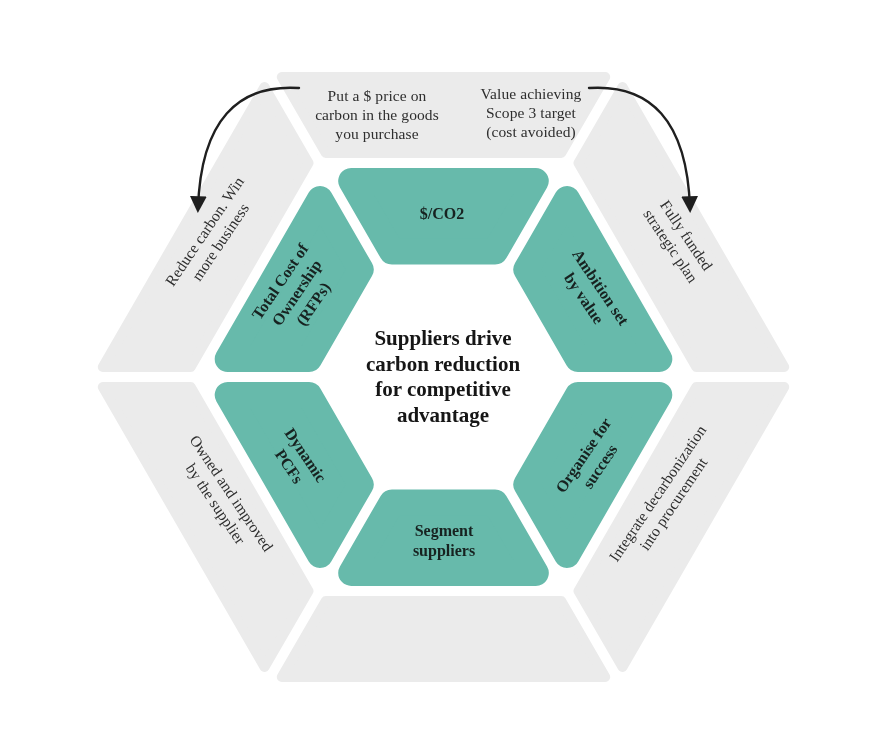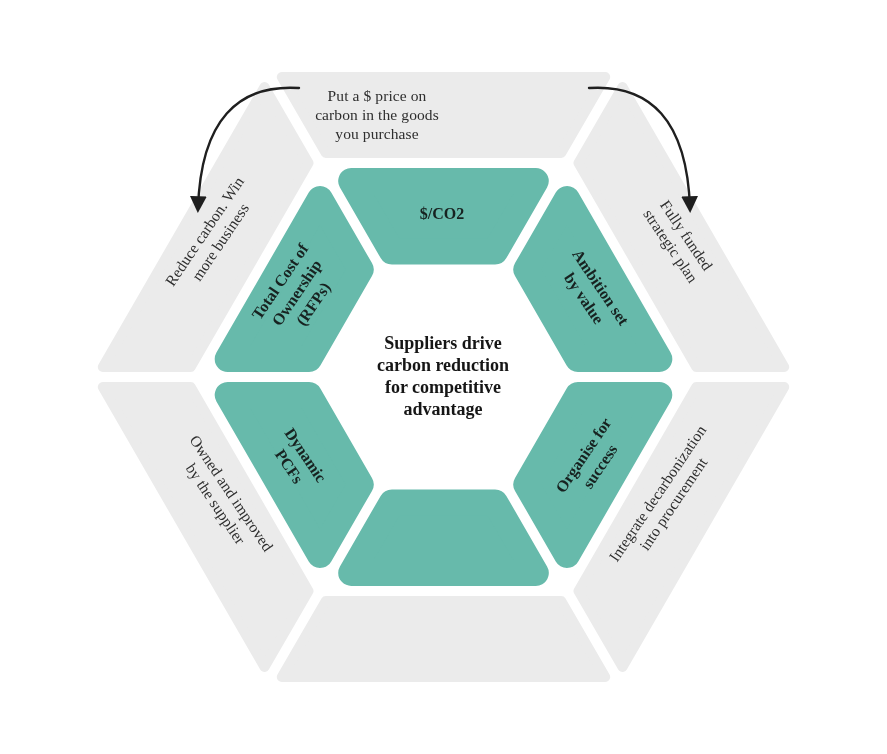--- a/index.html
+++ b/index.html
@@ -26,21 +26,21 @@
     line-height: 1.22;
     letter-spacing: 0.1px;
   }
   .lbl.teal {
     font-size: 16px;
     font-weight: 700;
     color: #172220;
     line-height: 1.25;
   }
   .lbl.title {
-    font-size: 18px;
+    font-size: 21px;
     font-weight: 700;
     color: #161616;
     line-height: 1.22;
   }
 </style>
 </head>
 <body>
 
 <div class="stage">
 
@@ -62,34 +62,39 @@
           <path d="M0 0 L10 5 L0 10 Z" fill="#1f1f1f"></path>
         </marker>
       </defs>
       <path d="M299 88 C238 84, 201 120, 198 208" fill="none" stroke="#1f1f1f" stroke-width="2.4" stroke-linecap="round" marker-end="url(#ah)"></path>
       <path d="M589 88 C650 84, 687 120, 690 208" fill="none" stroke="#1f1f1f" stroke-width="2.4" stroke-linecap="round" marker-end="url(#ah)"></path>
     </svg>
 
   <div class="lbl gray" style="left:377px; top:115px;">Put a $ price on
 carbon in the goods
 you purchase</div>
+  <div class="lbl gray" style="left:531px; top:113px;">Value achieving
+Scope 3 target
+(cost avoided)</div>
   <div class="lbl gray" style="left:678px; top:241px; --rot:56deg;">Fully funded
 strategic plan</div>
   <div class="lbl gray" style="left:666px; top:499px; --rot:-56deg;">Integrate decarbonization
 into procurement</div>
   <div class="lbl gray" style="left:223px; top:499px; --rot:56deg;">Owned and improved
 by the supplier</div>
   <div class="lbl gray" style="left:213px; top:237px; --rot:-56deg;">Reduce carbon. Win
 more business</div>
 
   <div class="lbl teal" style="left:442px; top:214px;text-align:center;">$/CO2</div>
   <div class="lbl teal" style="left:592px; top:293px; --rot:56deg;">Ambition set
 by value</div>
   <div class="lbl teal" style="left:592px; top:461px; --rot:-56deg;">Organise for
 success</div>
+  <div class="lbl teal" style="left:444px; top:541px;">Segment
+suppliers</div>
   <div class="lbl teal" style="left:297px; top:461px; --rot:56deg;">Dynamic
 PCFs</div>
   <div class="lbl teal" style="left:297px; top:293px; --rot:-56deg;">Total Cost of
 Ownership
 (RFPs)</div>
 
   <div class="lbl title" style="left:443px; top:377px;">Suppliers drive
 carbon reduction
 for competitive
 advantage</div>

